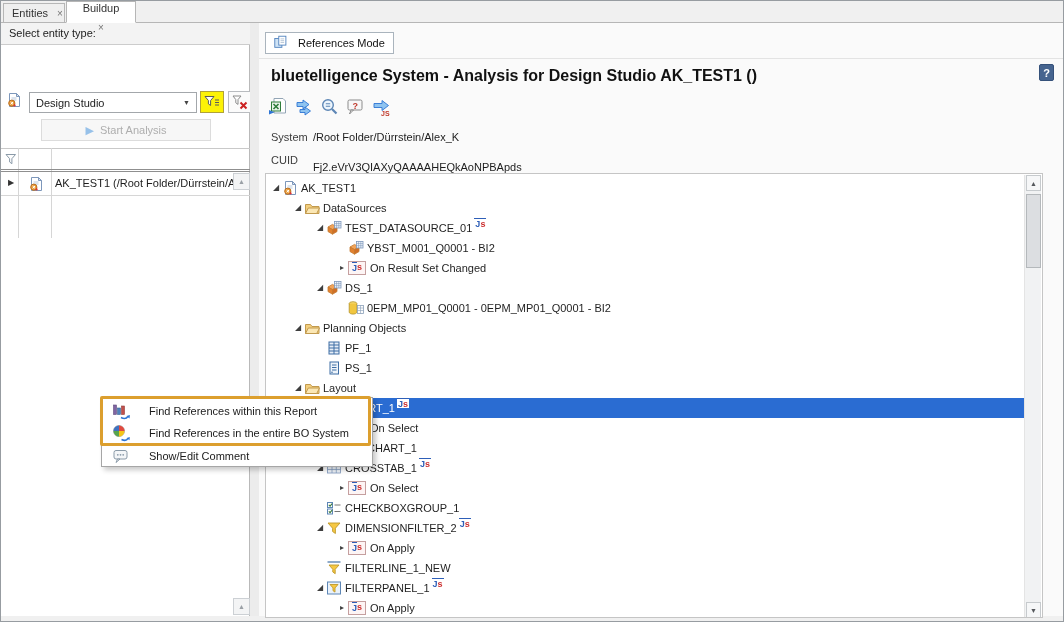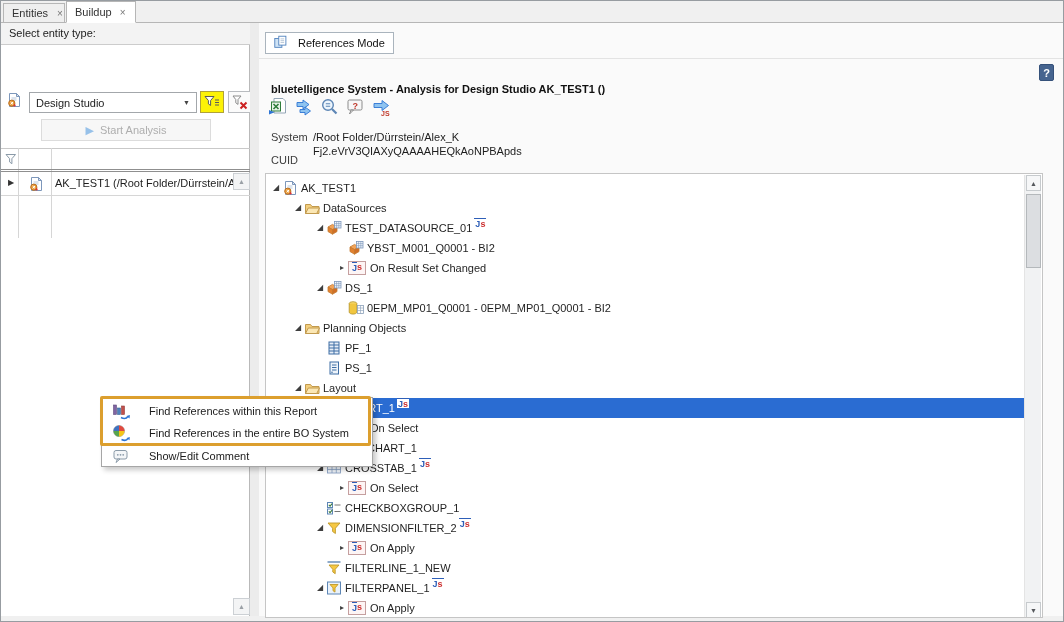--- a/index.html
+++ b/index.html
@@ -4,42 +4,42 @@
 <style>
   html,body{margin:0;padding:0;background:#d8d8d8;}
   .screen{position:relative;width:1064px;height:622px;background:#f0f0f0;border:1px solid #979ca1;
     box-sizing:border-box;overflow:hidden;font-family:"Liberation Sans",sans-serif;-webkit-font-smoothing:antialiased;}
   .abs{position:absolute;}
   
   .tabstrip{left:0;top:0;width:100%;height:22px;background:#f0f0f0;border-bottom:1px solid #b6b6b6;box-sizing:border-box;}
   .tab{position:absolute;display:flex;align-items:center;gap:8px;padding:0 8px;font-size:11px;color:#333;
     border:1px solid #b6b6b6;box-sizing:border-box;cursor:default;}
   .tab.inactive{top:2px;height:20px;background:#efefef;}
-  .tab.active{top:0;height:22px;background:#ffffff;border-bottom:1px solid #ffffff;z-index:3;}
+  .tab.active{top:0;height:22px;background:#ffffff;border-bottom:1px solid #ffffff;z-index:3;flex-direction:column;}
   .tab .x{color:#777;font-size:10px;}
   
   .left-head{left:0;top:22px;width:249px;height:22px;background:#f3f3f3;border-bottom:1px solid #cccccc;
     font-size:11px;color:#222;line-height:21px;padding-left:8px;box-sizing:border-box;}
   .left-body{left:0;top:44px;width:249px;height:571px;background:#ffffff;border-right:1px solid #b9b9b9;box-sizing:border-box;}
   .splitter{left:249px;top:22px;width:9px;height:593px;background:#ececec;}
   .dd{position:absolute;background:#fff;border:1px solid #a3a7ab;box-sizing:border-box;font-size:11px;color:#222;
     display:flex;align-items:center;padding:0 6px;justify-content:space-between;}
   .dd .car{font-size:7px;color:#444;}
   .btn-sq{position:absolute;width:24px;height:22px;border:1px solid #b0a23a;box-sizing:border-box;display:flex;align-items:center;justify-content:center;}
   .start-btn{position:absolute;left:40px;top:74px;width:170px;height:22px;background:#f7f7f7;border:1px solid #dcdcdc;
     box-sizing:border-box;display:flex;align-items:center;justify-content:center;gap:6px;font-size:11px;color:#aeaeae;}
   .grid-line{position:absolute;background:#d6d6d6;}
   .sc-btn{position:absolute;width:17px;height:17px;background:#f3f4f5;border:1px solid #ccd0d4;box-sizing:border-box;
     display:flex;align-items:center;justify-content:center;font-size:7px;color:#9aa0a6;}
   
   .right-bg{left:258px;top:22px;width:806px;height:593px;background:#fafafa;}
   .cmp-btn{left:264px;top:31px;width:129px;height:22px;background:#fff;border:1px solid #aab4bd;box-sizing:border-box;
     display:flex;align-items:center;gap:6px;padding:0 7px;font-size:11px;color:#111;}
   .hline{left:258px;top:57px;width:806px;height:1px;background:#e3e3e3;}
-  .title{left:270px;top:66px;font-size:11px;font-weight:bold;color:#111;margin-top:16px;}
+  .title{left:270px;top:66px;font-size:16px;font-weight:bold;color:#111;}
   .help-btn{left:1038px;top:63px;width:15px;height:17px;background:#46648f;border:1px solid #35517a;border-radius:2px;
     color:#fff;font-size:11px;font-weight:bold;display:flex;align-items:center;justify-content:center;box-sizing:border-box;}
   .toolbar{left:267px;top:96px;height:22px;display:flex;gap:6px;}
   .tb-ic{width:20px;height:20px;display:flex;align-items:center;justify-content:center;}
   .meta-lab{font-size:11px;color:#3c3c3c;}
   .meta-val{font-size:11px;color:#1d1d1d;}
   
   .treebox{left:264px;top:172px;width:778px;height:445px;background:#fff;border:1px solid #c5c5c5;box-sizing:border-box;overflow:hidden;}
   .rows{position:absolute;left:0;top:0;width:759px;height:443px;overflow:hidden;}
   .tree-row{position:absolute;height:20px;display:flex;align-items:center;font-size:11px;color:#1f1f1f;white-space:nowrap;width:100%;box-sizing:border-box;}
@@ -188,21 +188,21 @@
       <div class="tb-ic">
         <svg width="20" height="20" viewBox="0 0 20 20" xmlns="http://www.w3.org/2000/svg">
           <path d="M2 6.5h8V3.5l6.5 5L10 13.5v-3H2z" fill="#8ec3f0" stroke="#2e75d4" stroke-width=".9"></path>
           <text x="9" y="19" fill="#c0392b" font-size="7" font-weight="bold" font-family="Liberation Sans,sans-serif">JS</text>
         </svg>
       </div>
     </div>
   <span class="abs meta-lab" style="left:270px;top:130px;">System</span>
   <span class="abs meta-val" style="left:312px;top:130px;">/Root Folder/Dürrstein/Alex_K</span>
   <span class="abs meta-lab" style="left:270px;top:153px;">CUID</span>
-  <span class="abs meta-val" style="left:312px;top:144px;">Fj2.eVrV3QIAXyQAAAAHEQkAoNPBApds</span>
+  <span class="abs meta-val" style="left:312px;top:160px;">Fj2.eVrV3QIAXyQAAAAHEQkAoNPBApds</span>
 
   <div class="abs treebox">
     <div class="rows" id="tree-rows">
         <div class="tree-row" style="top: 4px; padding-left: 4px;">
           <span class="arrow">◢</span>
           <span class="icn">
             <svg width="16" height="16" viewBox="0 0 16 16" xmlns="http://www.w3.org/2000/svg">
               <path d="M3.5 1.5h7l3 3v10h-10z" fill="#fff" stroke="#7d97bb"></path>
               <path d="M10.5 1.5l3 3h-3z" fill="#dbe7f3" stroke="#7d97bb"></path>
               <path d="M5.5 6h5M5.5 8h5" stroke="#b9c9dc" stroke-width="1"></path>

